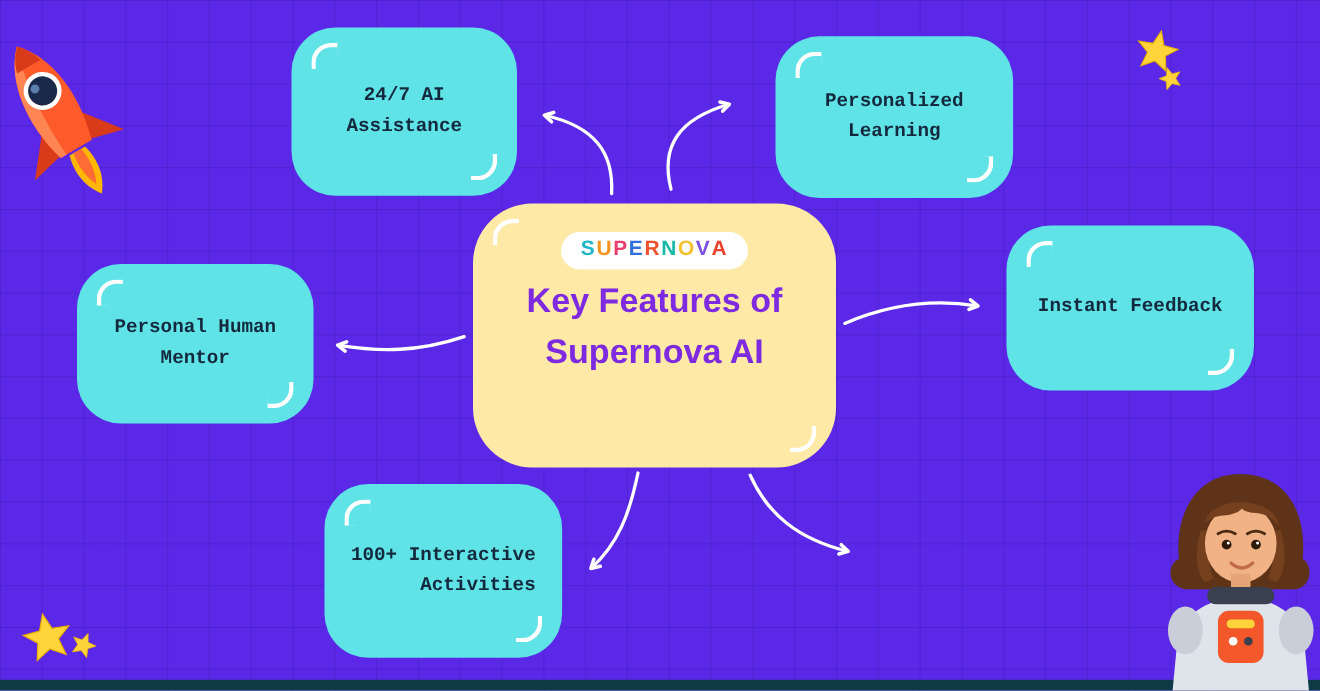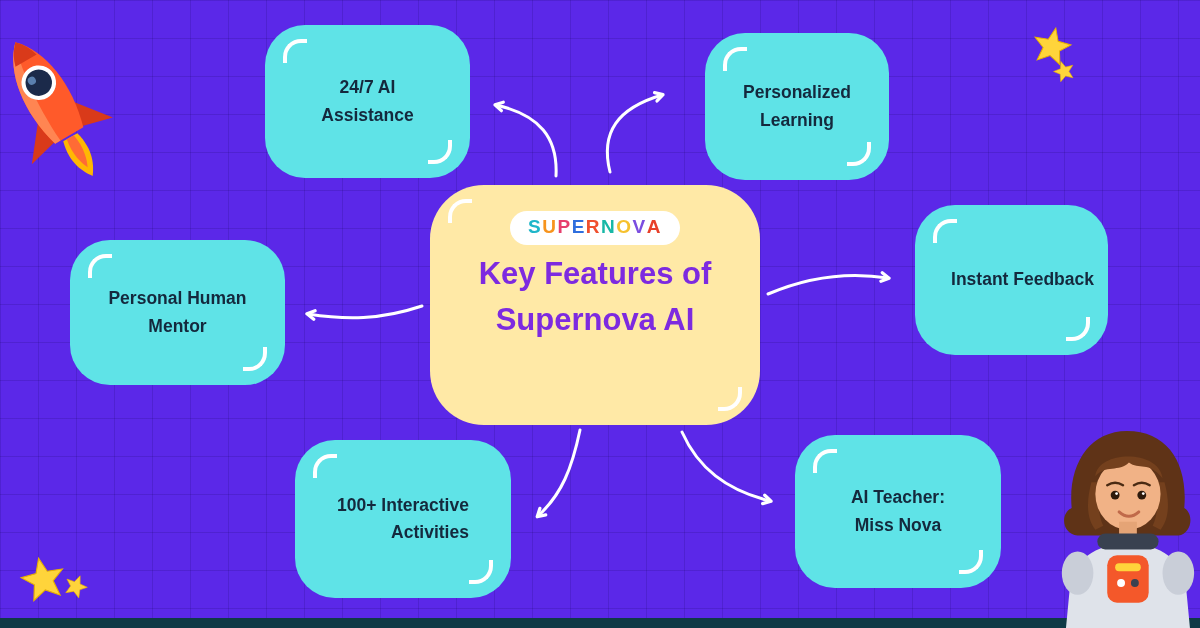--- a/index.html
+++ b/index.html
@@ -37,26 +37,26 @@
     background: var(--feature_box, #5fe3e7);
     border-radius: 40px;
     display:flex; align-items:center; justify-content:center;
     text-align:center;
     color: var(--feature_text, #14293d);
     font-weight: bold;
     font-size: 17.5px;
     line-height: 1.55;
     padding: 14px;
   }
-  .feature span { white-space: pre-line; }
+  .feature span { white-space: pre-line; font-family: Liberation Mono, monospace; }
 
   .f-assist   { left:265px; top:25px;  width:205px; height:153px; }
-  .f-personal { left:705px; top:33px;  width:184px; height:147px; }
+  .f-personal { left:705px; top:33px;  width:216px; height:147px; }
   .f-mentor   { left:70px;  top:240px; width:215px; height:145px;text-align:center; }
-  .f-feedback { left:915px; top:205px; width:193px; height:150px;justify-content:flex-end; }
+  .f-feedback { left:915px; top:205px; width:225px; height:150px; }
   .f-activity { left:295px; top:440px; width:216px; height:158px;text-align:right; }
   .f-teacher  { left:795px; top:435px; width:206px; height:153px; }
 
   
   .center-card {
     left:430px; top:185px; width:330px; height:240px;
     background: var(--center_card, #ffe9a6);
     border-radius: 54px;
     display:flex; flex-direction:column; align-items:center;
     padding-top: 26px;
@@ -129,24 +129,20 @@
   <div class="card feature f-mentor">
     <span>Personal Human
 Mentor</span>
   </div>
   <div class="card feature f-feedback">
     <span>Instant Feedback</span>
   </div>
   <div class="card feature f-activity">
     <span>100+ Interactive
 Activities</span>
-  </div>
-  <div class="card feature f-teacher">
-    <span>AI Teacher:
-Miss Nova</span>
   </div>
 
   <div class="card center-card">
     <div class="logo-pill">
         <span style="color: rgb(31, 182, 201);">S</span>
         <span style="color: rgb(247, 148, 29);">U</span>
         <span style="color: rgb(230, 62, 109);">P</span>
         <span style="color: rgb(47, 111, 222);">E</span>
         <span style="color: rgb(240, 80, 46);">R</span>
         <span style="color: rgb(24, 184, 166);">N</span>

